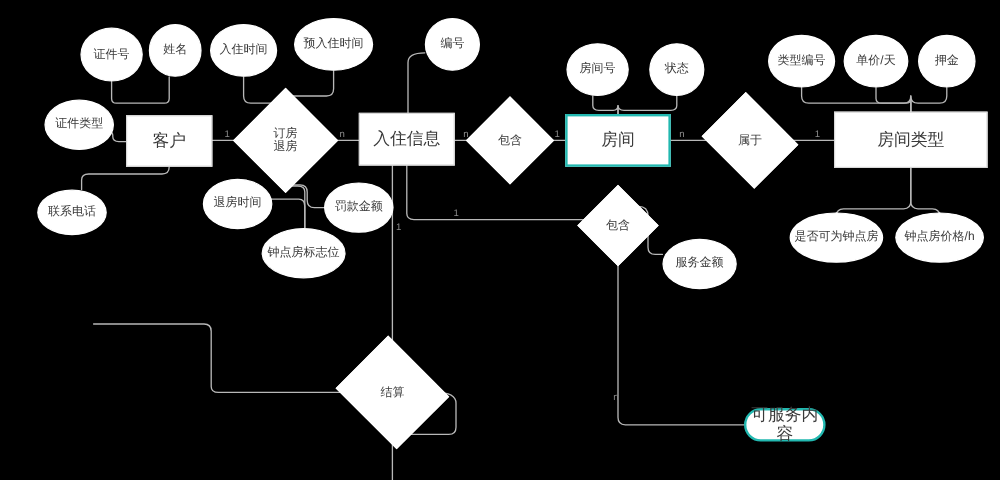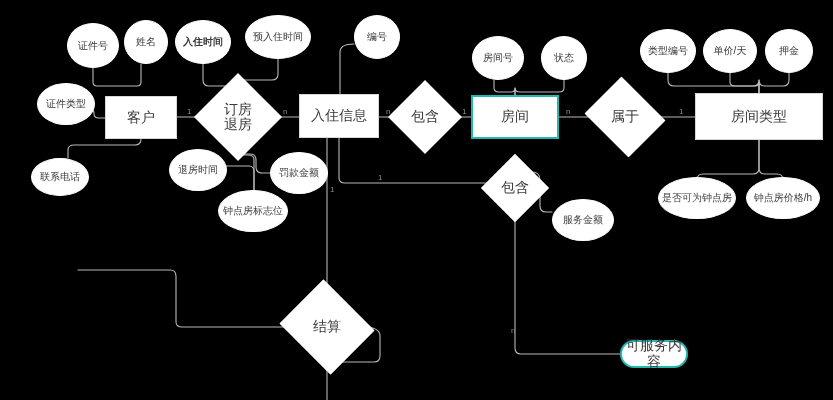--- a/index.html
+++ b/index.html
@@ -56,21 +56,21 @@
     width: 100%; height: 100%;
     background: #ffffff;
     transform: rotate(45deg);
     border: 1px solid #ffffff;
     box-sizing: border-box;
   }
   .diamond-label {
     position: relative;
     z-index: 2;
     color: #3a3a3a;
-    font-size: 14px;
+    font-size: 10px;
     text-align: left;
     line-height: 1.1;
     white-space: pre-line;
   }
   .card {
     position: absolute;
     color: #8c8c8c;
     font-size: 8px;
     font-family: "Liberation Sans", "DejaVu Sans", sans-serif;
     line-height: 1;
@@ -147,21 +147,21 @@
   <div class="card" style="left:462px; top:108px;">1</div>
   <div class="card" style="left:566px; top:108px;">n</div>
   <div class="card" style="left:679px; top:108px;">1</div>
   <div class="card" style="left:378px; top:174px;">1</div>
   <div class="card" style="left:330px; top:186px;">1</div>
   <div class="card" style="left:511px; top:327px;">n</div>
   <div class="card" style="left:330px; top:355px;">1</div>
 
   <div class="node ellipse" style="left:67px; top:23px; width:52px; height:45px;">证件号</div>
   <div class="node ellipse" style="left:124px; top:20px; width:44px; height:44px;">姓名</div>
-  <div class="node ellipse" style="left:175px; top:20px; width:56px; height:44px;font-weight:bold;">入住时间</div>
+  <div class="node ellipse" style="left:175px; top:20px; width:56px; height:44px;">入住时间</div>
   <div class="node ellipse" style="left:245px; top:15px; width:66px; height:44px;">预入住时间</div>
   <div class="node ellipse" style="left:354px; top:15px; width:46px; height:44px;">编号</div>
   <div class="node ellipse" style="left:37px; top:83px; width:58px; height:42px;">证件类型</div>
   <div class="node ellipse" style="left:31px; top:158px; width:58px; height:38px;">联系电话</div>
   <div class="node ellipse" style="left:169px; top:149px; width:58px; height:42px;">退房时间</div>
   <div class="node ellipse" style="left:218px; top:190px; width:70px; height:42px;">钟点房标志位</div>
   <div class="node ellipse" style="left:270px; top:152px; width:58px; height:42px;">罚款金额</div>
   <div class="node ellipse" style="left:472px; top:36px; width:52px; height:44px;text-align:right;">房间号</div>
   <div class="node ellipse" style="left:541px; top:36px; width:46px; height:44px;">状态</div>
   <div class="node ellipse" style="left:640px; top:29px; width:56px; height:44px;">类型编号</div>

